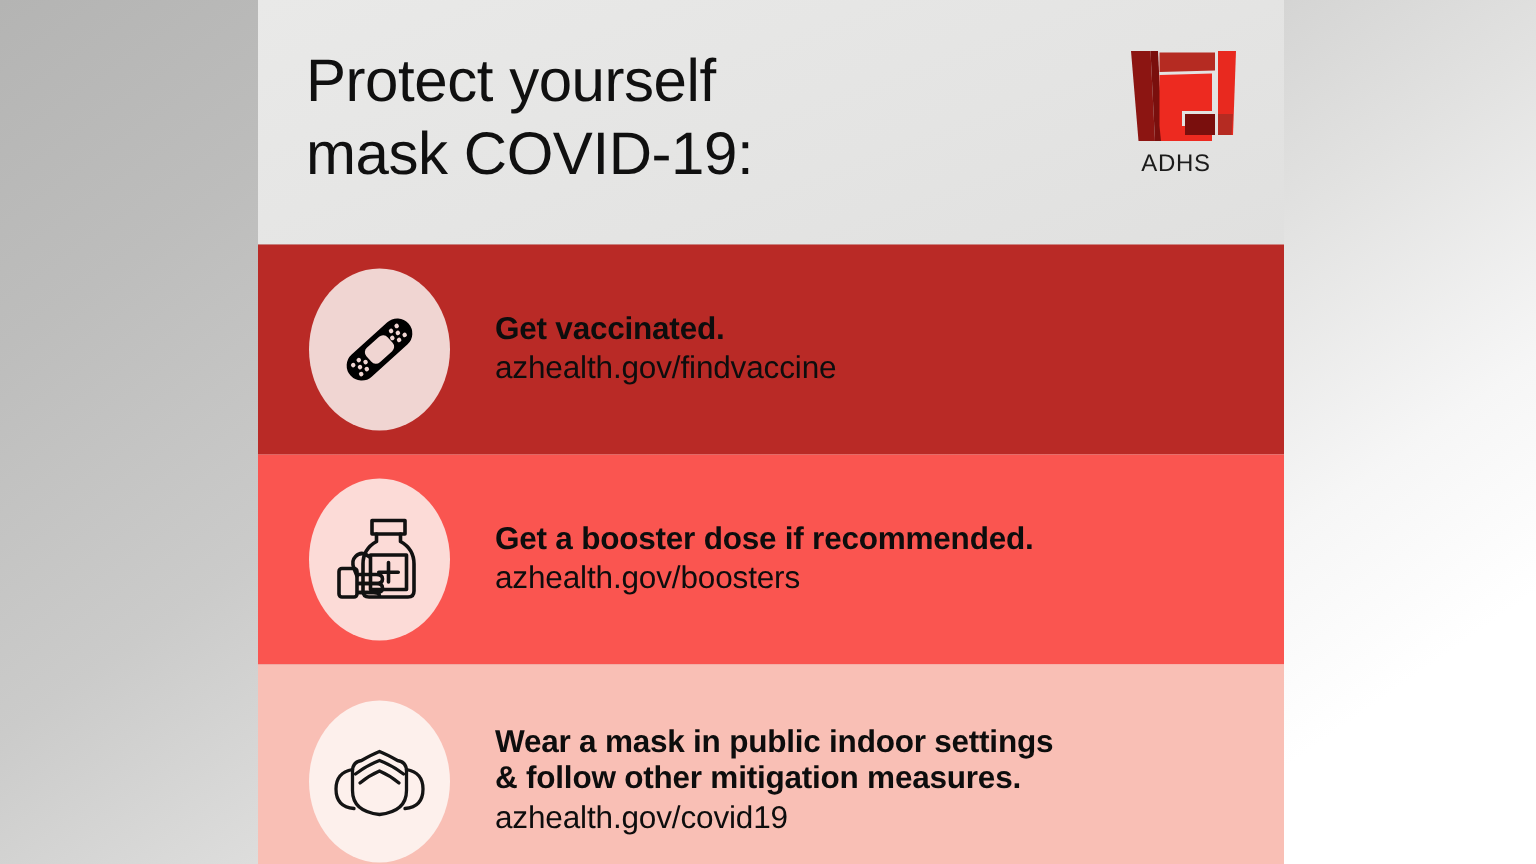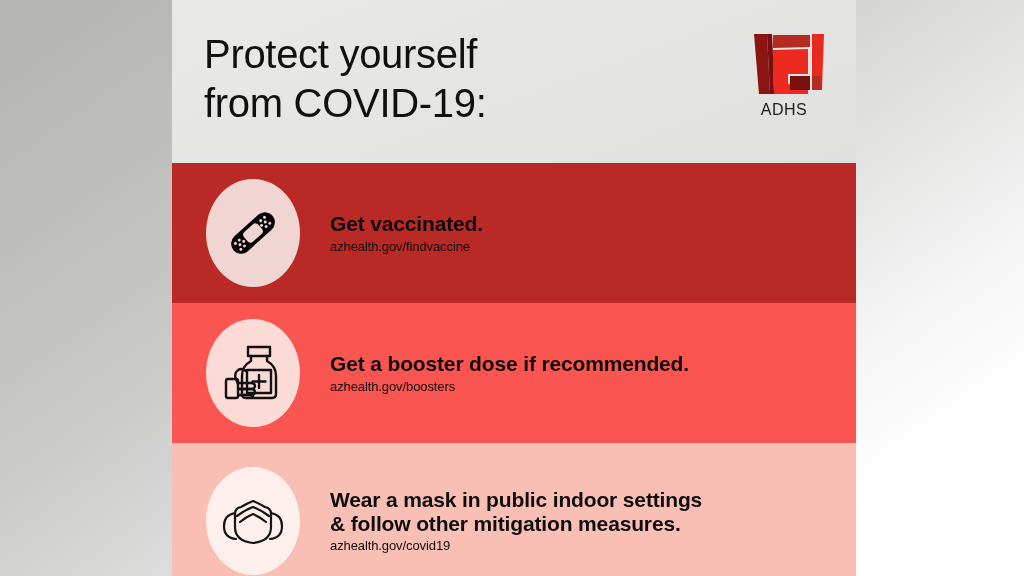--- a/index.html
+++ b/index.html
@@ -119,35 +119,35 @@
     margin: 0;
     font-size: 21px;
     font-weight: 700;
     line-height: 1.14;
     color: #0d0d0d;
     letter-spacing: -0.15px;
     white-space: pre-line;
   }
   .row-url {
     margin: 3px 0 0 0;
-    font-size: 13px;
+    font-size: 21px;
     font-weight: 400;
     color: #0d0d0d;
     letter-spacing: -0.1px;
   }
 </style>
 </head>
 <body>
 
 <div id="stage">
   <div id="poster">
 
     <div class="header">
       <h1 class="headline">Protect yourself
-from COVID-19:</h1>
+mask COVID-19:</h1>
 
       <div class="logo-block">
         <svg class="logo-mark" viewBox="0 0 96 72">
 
           <polygon points="18,6 31,6 34,66 23,66" fill="#8c1512"></polygon>
           <polygon points="31,6 36,6 39,66 34,66" fill="#7a0f0d"></polygon>
 
           <polygon points="37,7 74,7 74,19 37,20" fill="#b52b22"></polygon>
 
           <polygon points="76,6 88,6 86,62 76,62" fill="#e8291f"></polygon>

